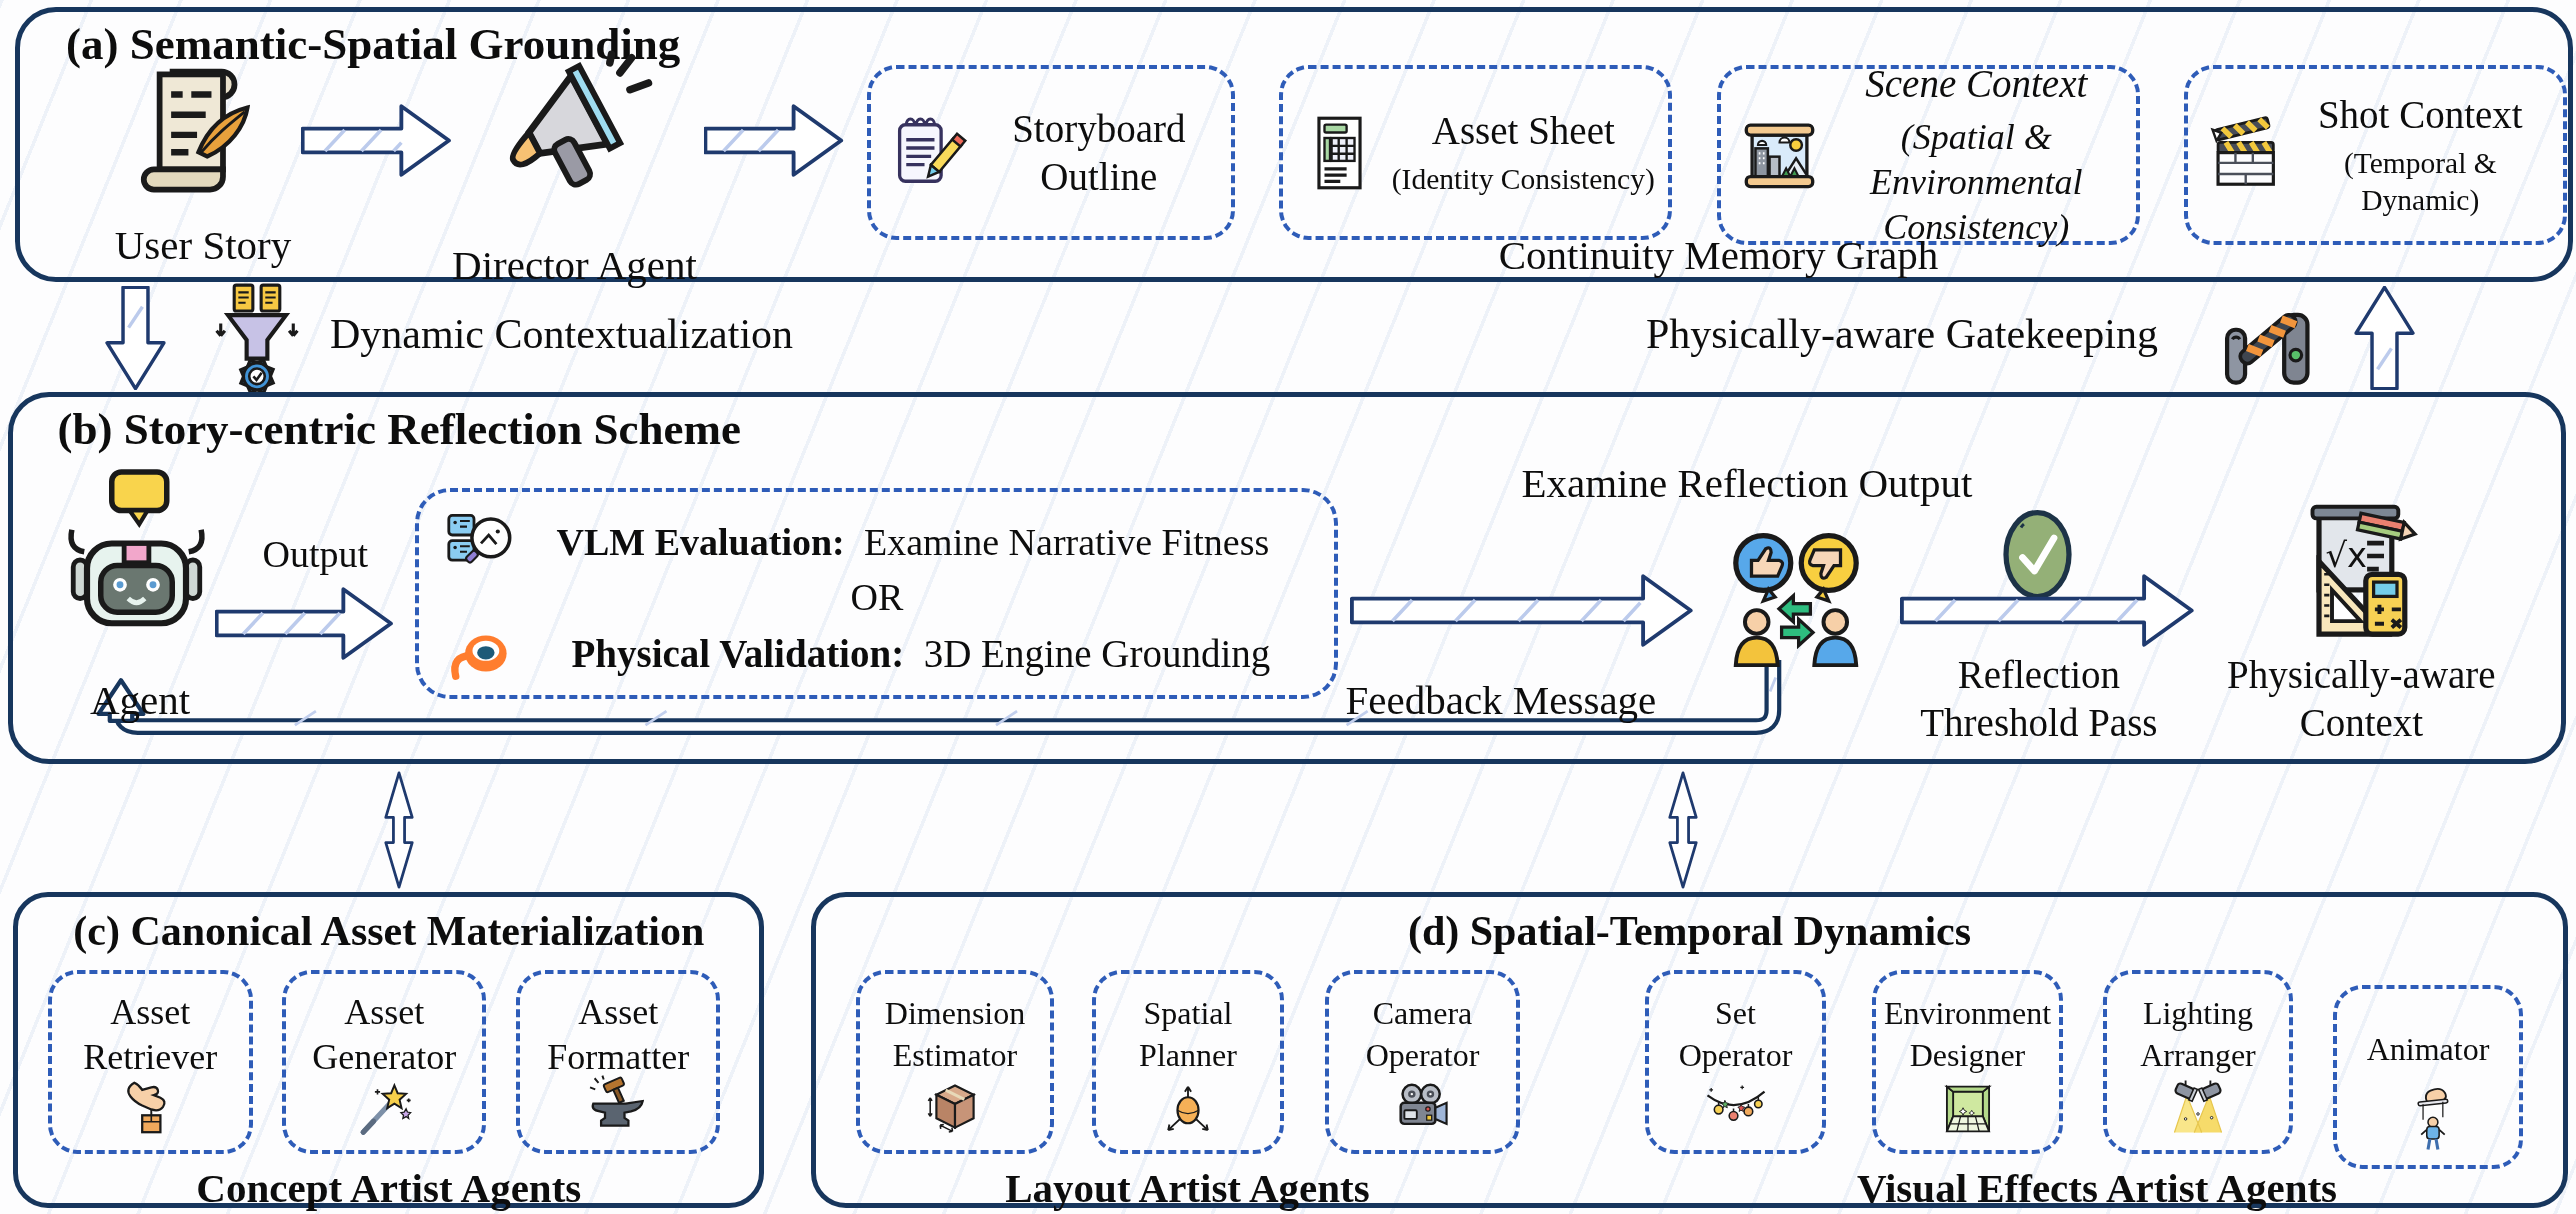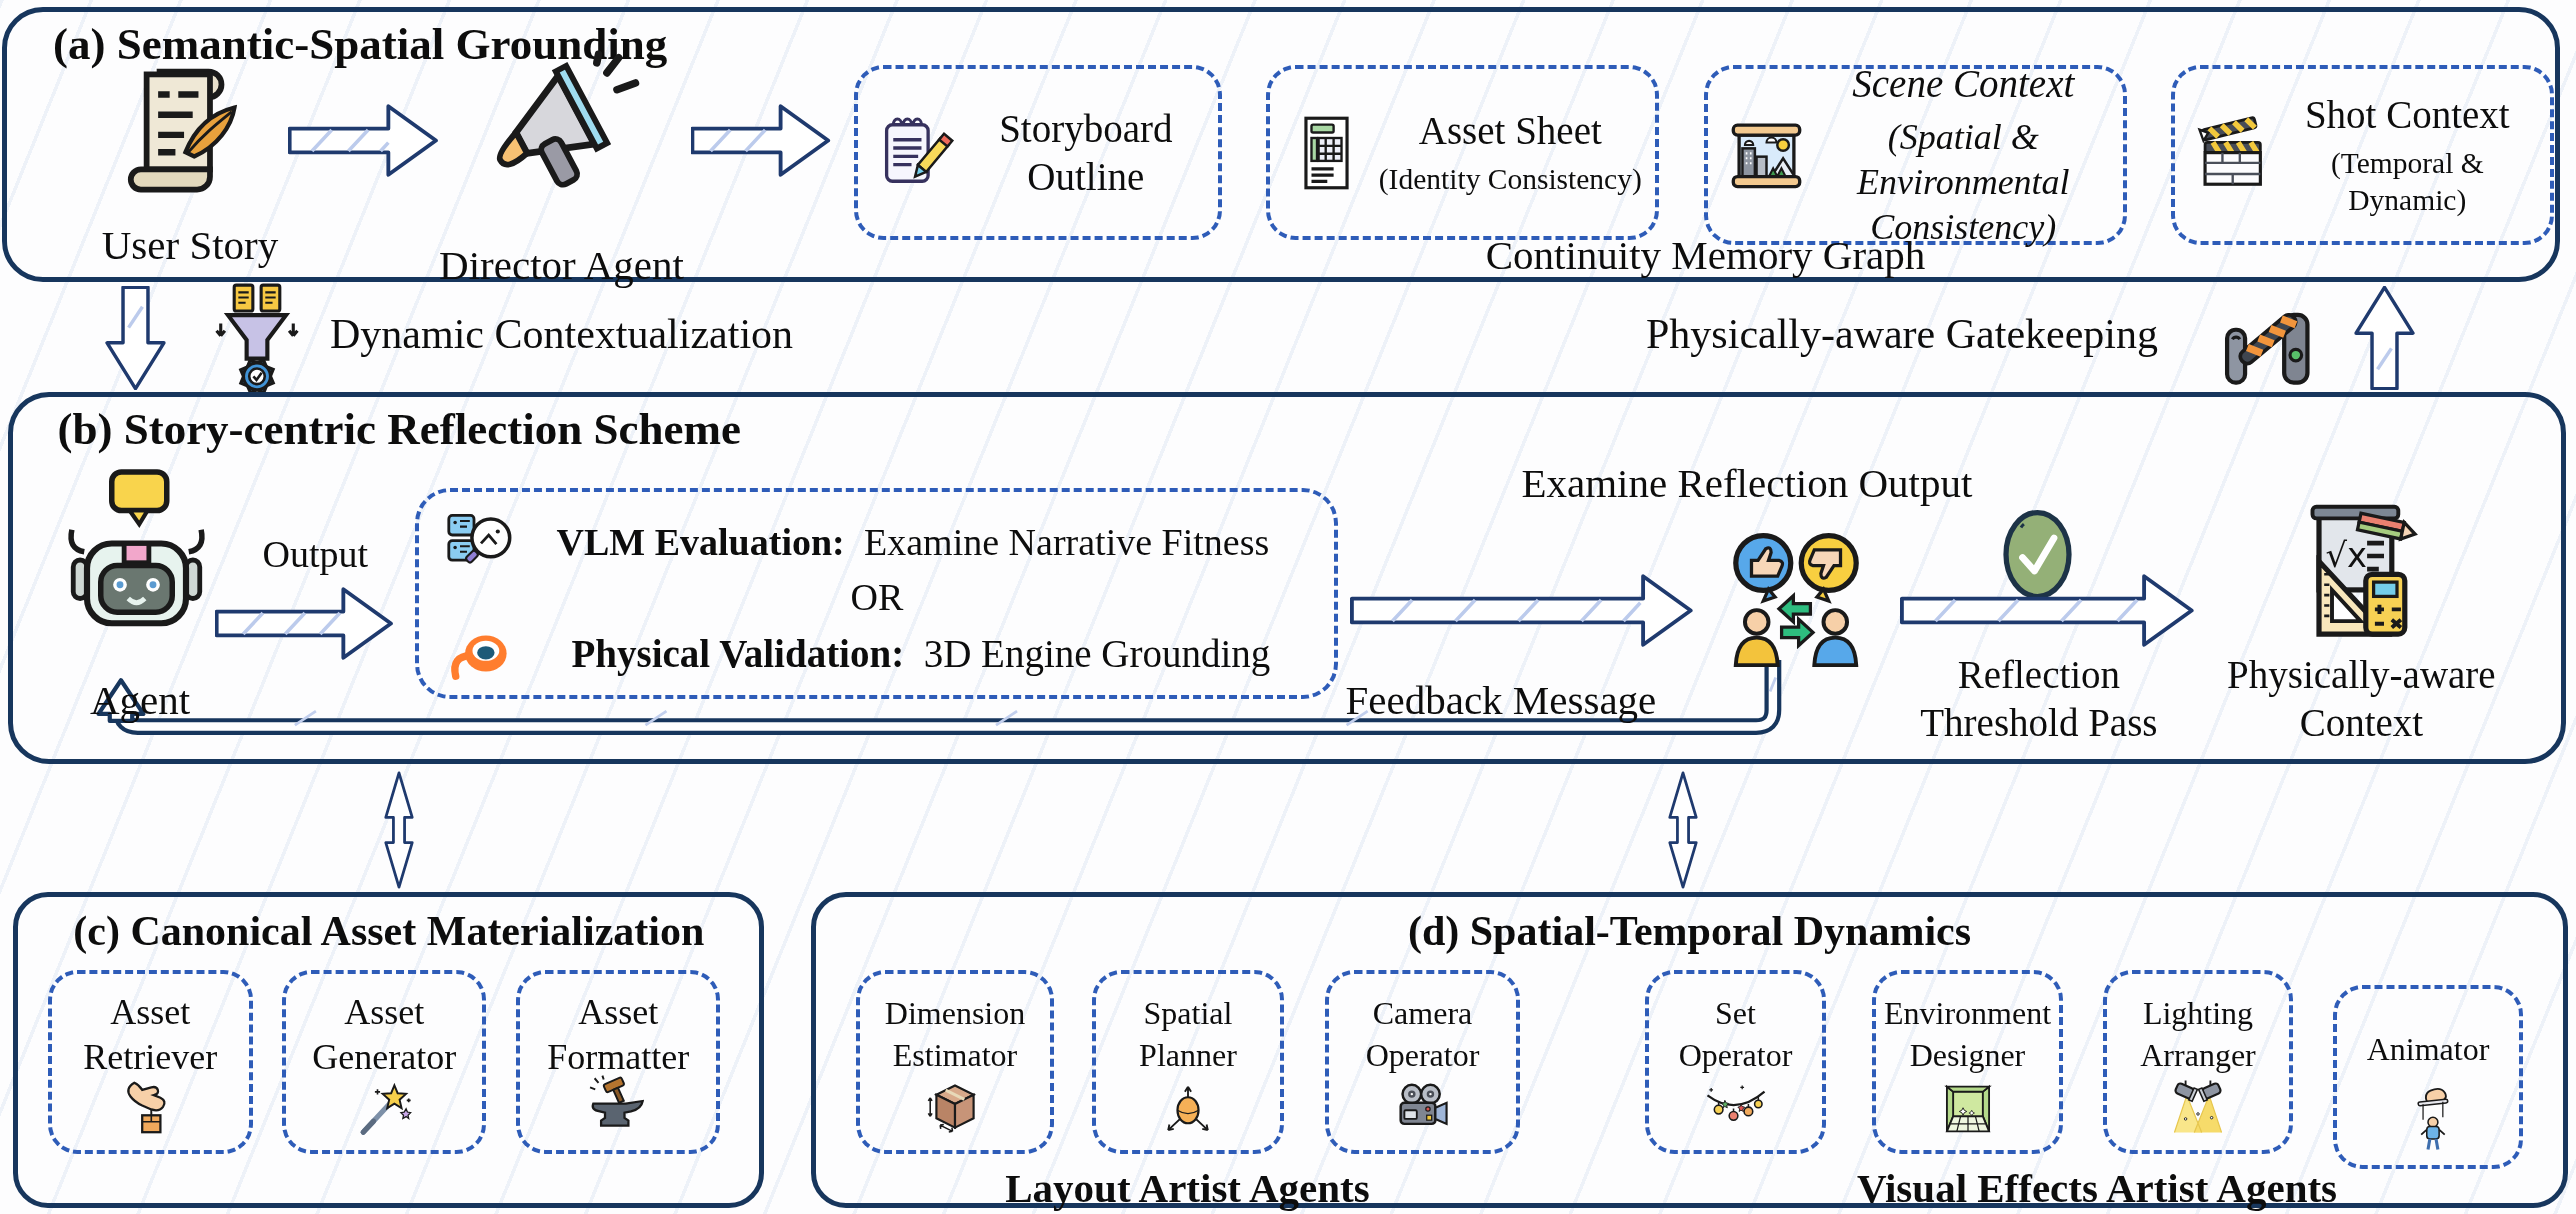--- a/index.html
+++ b/index.html
@@ -28,21 +28,21 @@
   .cap{font-size:41px;font-weight:bold;}
   .mic{position:absolute;left:17px;top:50%;transform:translateY(-50%);}
   .mtxt{position:absolute;left:104px;right:8.4px;top:0;bottom:0;display:flex;flex-direction:column;justify-content:center;align-items:center;text-align:center;}
   .agbox-lbl{position:absolute;left:5%;width:90%;top:9.8px;height:102px;display:flex;align-items:center;justify-content:center;text-align:center;}
   .agbox-ic{position:absolute;left:50%;transform:translateX(-50%);bottom:9.8px;}
   svg{display:block;}
 </style>
 </head>
 <body>
 
-<div class="sec" style="left:2px;top:7px;width:2558px;height:275px;">
+<div class="sec" style="left:15px;top:7px;width:2558px;height:275px;">
   <div class="abs t title" style="left:46px;top:5.6px;">(a) Semantic-Spatial Grounding</div>
 
   <span class="abs" style="left:105px;top:48px;">
     <svg width="147" height="144" viewBox="0 0 100 100">
       <path d="M30 8 h36 a9 9 0 0 1 0 18 h-4" fill="#e9e1cc" stroke="#1a1a1a" stroke-width="4"></path>
       <rect x="23" y="10" width="44" height="66" fill="#efe8d6" stroke="#1a1a1a" stroke-width="4"></rect>
       <path d="M19 76 h48 v5 a9 9 0 0 1 -9 9 h-39 a7 7 0 0 1 0 -14 z" fill="#e3d9bd" stroke="#1a1a1a" stroke-width="4"></path>
       <path d="M31 24 h8 M45 24 h14 M31 38 h24 M31 52 h18 M31 64 h12" stroke="#1a1a1a" stroke-width="4.5"></path>
       <path d="M50 64 C58 44 72 36 84 33 C82 46 72 60 56 67 Z" fill="#e8a13c" stroke="#1a1a1a" stroke-width="3"></path>
       <path d="M52 64 C62 52 72 44 82 36" stroke="#1a1a1a" stroke-width="2" fill="none"></path>
@@ -401,20 +401,21 @@
         <g transform="rotate(-24 46 18)">
           <rect x="30" y="8" width="30" height="13" rx="3" fill="#b5742f" stroke="#1a1a1a" stroke-width="3"></rect>
           <rect x="41" y="21" width="8" height="22" fill="#8a5a28" stroke="#1a1a1a" stroke-width="3"></rect>
         </g>
         <path d="M20 12 l-6 -7 M15 22 l-8 -3 M28 7 l-2 -6" stroke="#1a1a1a" stroke-width="3"></path>
         <path d="M12 44 q-4 10 10 12 l8 2 v8 l-6 4 v8 h42 v-8 l-6 -4 v-8 l10 -2 q16 -4 18 -16 l-26 4 z" fill="#5a6470" stroke="#1a1a1a" stroke-width="3.5"></path>
       </svg>
     </span>
   </div>
 
+  <div class="abs t ctr cap" style="left:0;top:267px;width:100%;">Concept Artist Agents</div>
 </div>
 
 <div class="sec" style="left:811px;top:892px;width:1757px;height:316px;border-radius:35px;">
   <div class="abs t ctr" style="left:0;top:9.8px;width:100%;font-size:42px;font-weight:bold;white-space:nowrap;">(d) Spatial-Temporal Dynamics</div>
 
   <div class="dbox" style="left:40px;top:73px;width:198px;height:184px;">
     <div class="agbox-lbl t d-lbl">Dimension Estimator</div>
     <span class="agbox-ic">
       <svg width="62" height="62" viewBox="0 0 100 100">
         <path d="M50 12 L80 27 L50 42 L20 27 Z" fill="#d8a98a" stroke="#1a1a1a" stroke-width="3.5"></path>

